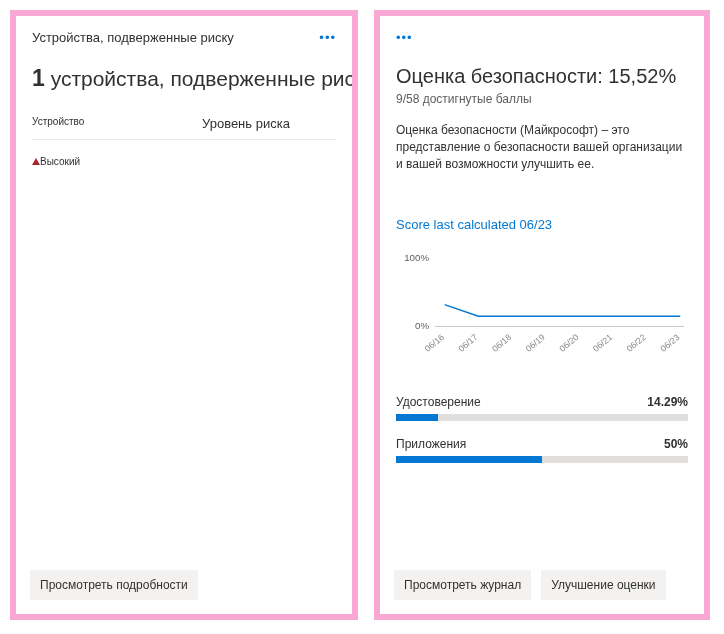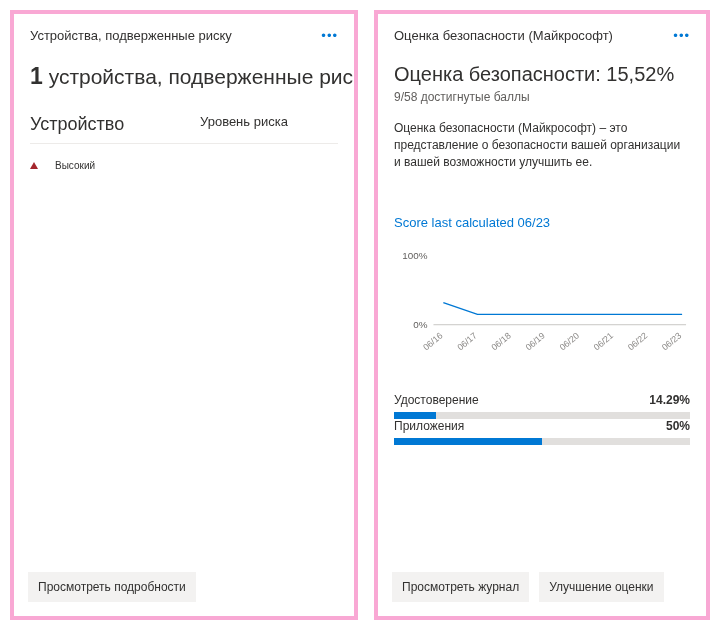--- a/index.html
+++ b/index.html
@@ -6,21 +6,21 @@
     body {
       font-family: "Segoe UI", -apple-system, sans-serif;
       background: #fff;
       padding: 10px;
       display: flex;
       gap: 16px;
       font-size: 13px;
       color: #323130;
     }
     .card {
-      border: 4px solid #f9a8d4;
+      border: 6px solid #f9a8d4;
       background: #fff;
       display: flex;
       flex-direction: column;
       padding: 0;
       position: relative;
     }
     .card-left { width: 348px; height: 610px; }
     .card-right { width: 336px; height: 610px; }
     .card-header {
       padding: 14px 16px 10px 16px;
@@ -53,29 +53,29 @@
     .big-heading .count {
       font-weight: 700;
       font-size: 23px;
     }
     .table-head {
       display: flex;
       border-bottom: 1px solid #edebe9;
       padding-bottom: 8px;
       margin-bottom: 8px;
     }
-    .col-device { width: 170px; font-size: 18px; color: #323130; }
+    .col-device { width: 170px; font-size: 10px; color: #323130; }
     .col-risk { flex: 1; font-size: 13px; color: #323130; }
     .table-row {
       display: flex;
       padding: 8px 0;
       align-items: center;
     }
     .device-name { width: 170px; font-size: 14px; color: #605e5c; }
-    .risk-cell { flex: 1; display: flex; align-items: center; gap: 17px; }
+    .risk-cell { flex: 1; display: flex; align-items: center; gap: 0; }
     .risk-icon { width: 0; height: 0; border-left: 4px solid transparent; border-right: 4px solid transparent; border-bottom: 7px solid #a4262c; }
     .risk-text { font-size: 10px; color: #323130; }
     .card-footer {
       padding: 12px 14px 14px 14px;
       display: flex;
       gap: 10px;
     }
     .btn {
       background: #f3f2f1;
       border: none;
@@ -92,21 +92,21 @@
     .score-sub { font-size: 12px; color: #605e5c; margin-bottom: 16px; }
     .score-desc { font-size: 12px; color: #323130; line-height: 1.4; margin-bottom: 12px; }
     .score-calc { font-size: 13px; color: #0078d4; margin-bottom: 10px; margin-top: 45px; }
     .chart-wrap { margin-bottom: 20px; }
     .chart-svg { width: 100%; height: 130px; }
     .chart-ylabel { font-size: 10px; fill: #605e5c; }
     .chart-xlabel { font-size: 9px; fill: #8a8886; }
     .chart-line { fill: none; stroke: #0078d4; stroke-width: 1.5; }
     .chart-grid-bottom { stroke: #c8c6c4; stroke-width: 1; }
 
-    .bar-row { }
+    .bar-row { margin-bottom: 16px; }
     .bar-row-head { display: flex; justify-content: space-between; font-size: 12px; margin-bottom: 5px; }
     .bar-row-head .label { color: #323130; }
     .bar-row-head .value { font-weight: 700; color: #323130; }
     .bar-track { height: 7px; background: #e1dfdd; position: relative; }
     .bar-fill { height: 7px; background: #0078d4; }
   </style>
 </head>
 <body>
 
 <div class="card card-left">
@@ -129,21 +129,20 @@
       </div>
     </div>
   </div>
   <div class="card-footer">
     <button class="btn">Просмотреть подробности</button>
   </div>
 </div>
 
 <div class="card card-right">
   <div class="card-header">
-    <div class="card-title">Оценка безопасности (Майкрософт)</div>
     <div class="more-icon">•••</div>
   </div>
   <div class="card-body">
     <div class="score-heading">Оценка безопасности: 15,52%</div>
     <div class="score-sub">9/58 достигнутые баллы</div>
     <div class="score-desc">Оценка безопасности (Майкрософт) – это представление о безопасности вашей организации и вашей возможности улучшить ее.</div>
     <div class="score-calc">Score last calculated 06/23</div>
 
     <div class="chart-wrap">
       <svg class="chart-svg" viewBox="0 0 300 130">

